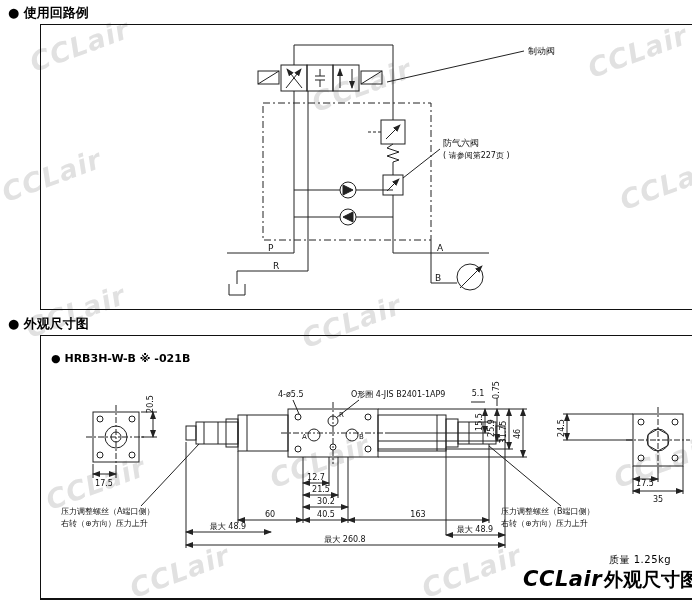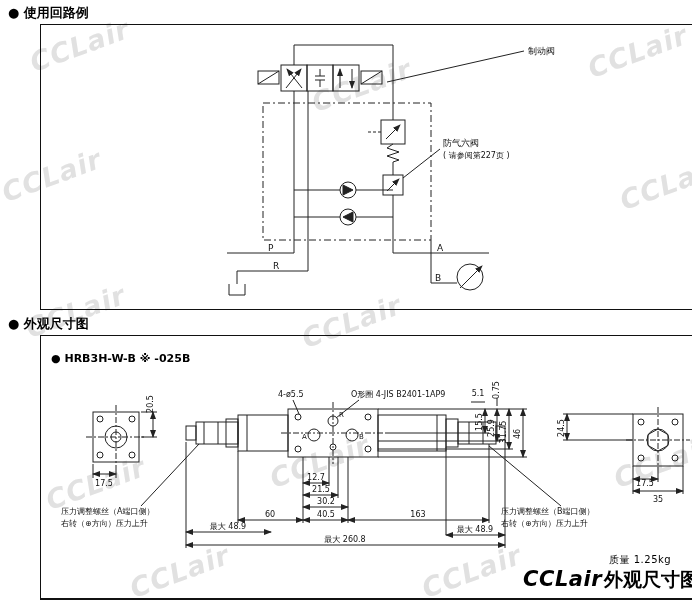--- a/index.html
+++ b/index.html
@@ -142,21 +142,21 @@
         <text x="227" y="226">P</text>
         <text x="232" y="244">R</text>
         <text x="396" y="226">A</text>
         <text x="394" y="256">B</text>
       </svg>
     </div>
 
     <div class="section-title t2">● 外观尺寸图</div>
 
     <div class="box box2">
-      <div class="model">● HRB3H-W-B ※ -025B</div>
+      <div class="model">● HRB3H-W-B ※ -021B</div>
 
       <svg width="672" height="262" viewBox="0 0 672 262" style="position:absolute;left:0;top:0">
         <defs>
           <marker id="da2" orient="auto" markerWidth="8" markerHeight="6" refX="7" refY="3">
             <path d="M0,0 L8,3 L0,6 Z" fill="#222"></path>
           </marker>
           <marker id="db2" orient="auto" markerWidth="8" markerHeight="6" refX="1" refY="3">
             <path d="M8,0 L0,3 L8,6 Z" fill="#222"></path>
           </marker>
         </defs>

